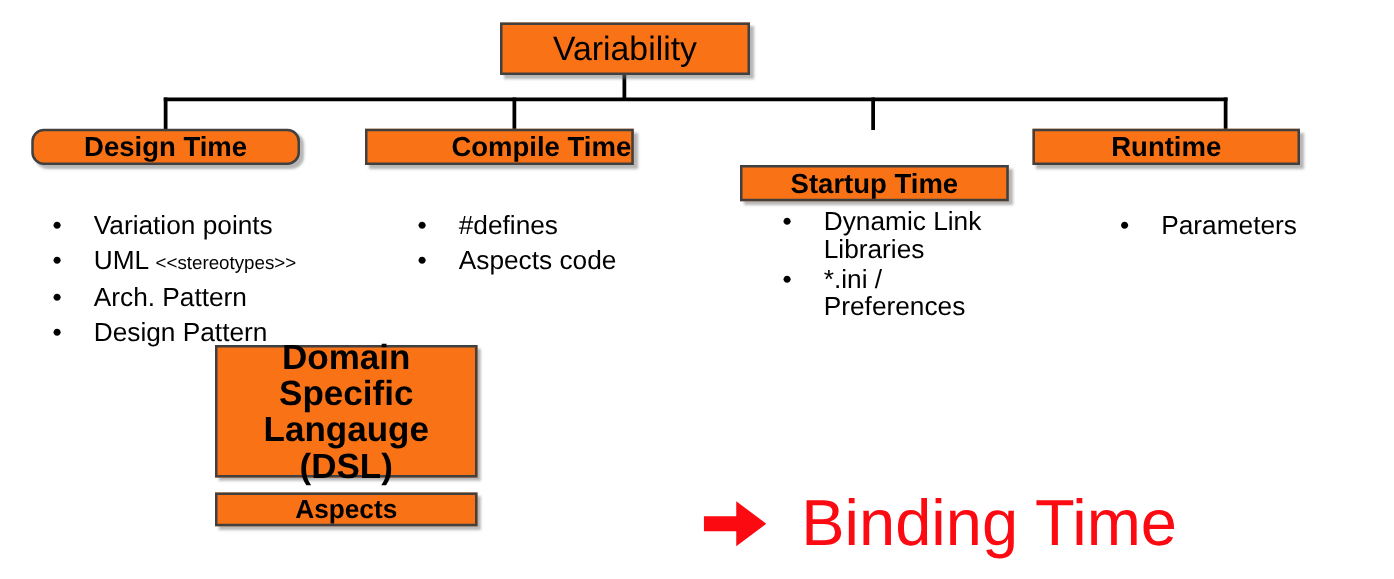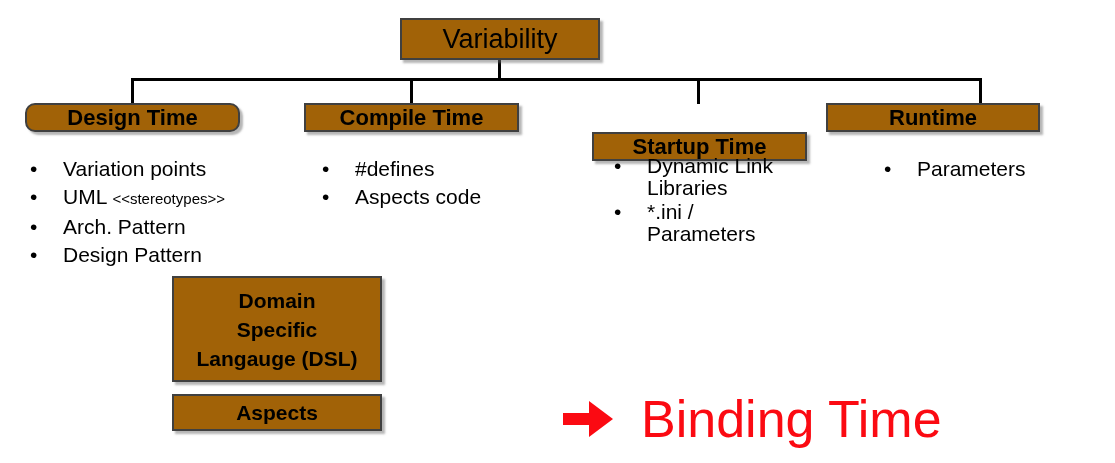--- a/index.html
+++ b/index.html
@@ -10,62 +10,62 @@
   #canvas {
     position: relative;
     width: 1115px;
     height: 463px;
     background: #ffffff;
     overflow: hidden;
     color: #000;
   }
   .node {
     position: absolute;
-    background: #a16207;
+    background: #f97316;
     border: 2px solid #404040;
     box-shadow: 3px 3px 2px rgba(110,110,110,0.5);
     display: flex;
     align-items: center;
     justify-content: center;
     text-align: center;
     box-sizing: border-box;
     color: #000;
   }
   .root-node {
     left: 400px; top: 18px; width: 200px; height: 42px;
     font-size: 27px; font-weight: 400;
   }
   .header-node {
     top: 103px; height: 29px; width: 215px;
     font-size: 22px; font-weight: 700;
   }
   #node-design  { left: 25px; border-radius: 10px; }
-  #node-compile { left: 304px; }
+  #node-compile { left: 292px; justify-content: flex-end; }
   #node-startup { left: 592px; margin-top: 29px; }
   #node-runtime { left: 826px; width: 214px; }
   #node-dsl {
     left: 172px; top: 276px; width: 210px; height: 106px;
-    font-size: 21px; font-weight: 700; line-height: 29px;
+    font-size: 28px; font-weight: 700; line-height: 29px;
     white-space: pre-line;
   }
   #node-aspects {
-    left: 172px; top: 394px; width: 210px; height: 37px;
+    left: 172px; top: 394px; width: 210px; height: 27px;
     font-size: 21px; font-weight: 700;
   }
   .conn { position: absolute; background: #000000; }
   #conn-root   { left: 498px; top: 58px;  width: 3px;  height: 22px; }
   #conn-h      { left: 131px; top: 78px;  width: 851px; height: 3px; }
   #conn-d1     { left: 131px; top: 78px;  width: 3px;  height: 26px; }
   #conn-d2     { left: 410px; top: 78px;  width: 3px;  height: 26px; }
   #conn-d3     { left: 697px; top: 78px;  width: 3px;  height: 26px; }
   #conn-d4     { left: 979px; top: 78px;  width: 3px;  height: 26px; }
   ul.bullets {
     position: absolute;
     list-style: none;
-    margin: 0; padding: 0;
+    margin: 12px; padding: 0;
     font-size: 21px;
   }
   ul.bullets li {
     position: relative;
     padding-left: 40px;
     line-height: 28px;
   }
   ul.bullets li::before {
     content: "\2022";
     position: absolute;
@@ -145,21 +145,21 @@
     <li>
       <span>Aspects code</span>
     </li>
   </ul>
 
   <ul class="bullets" id="list-startup">
     <li>
       <span>Dynamic Link Libraries</span>
     </li>
     <li>
-      <span>*.ini / Parameters</span>
+      <span>*.ini / Preferences</span>
     </li>
   </ul>
 
   <ul class="bullets" id="list-runtime">
     <li>
       <span>Parameters</span>
     </li>
   </ul>
 
   <div class="node" id="node-dsl">

